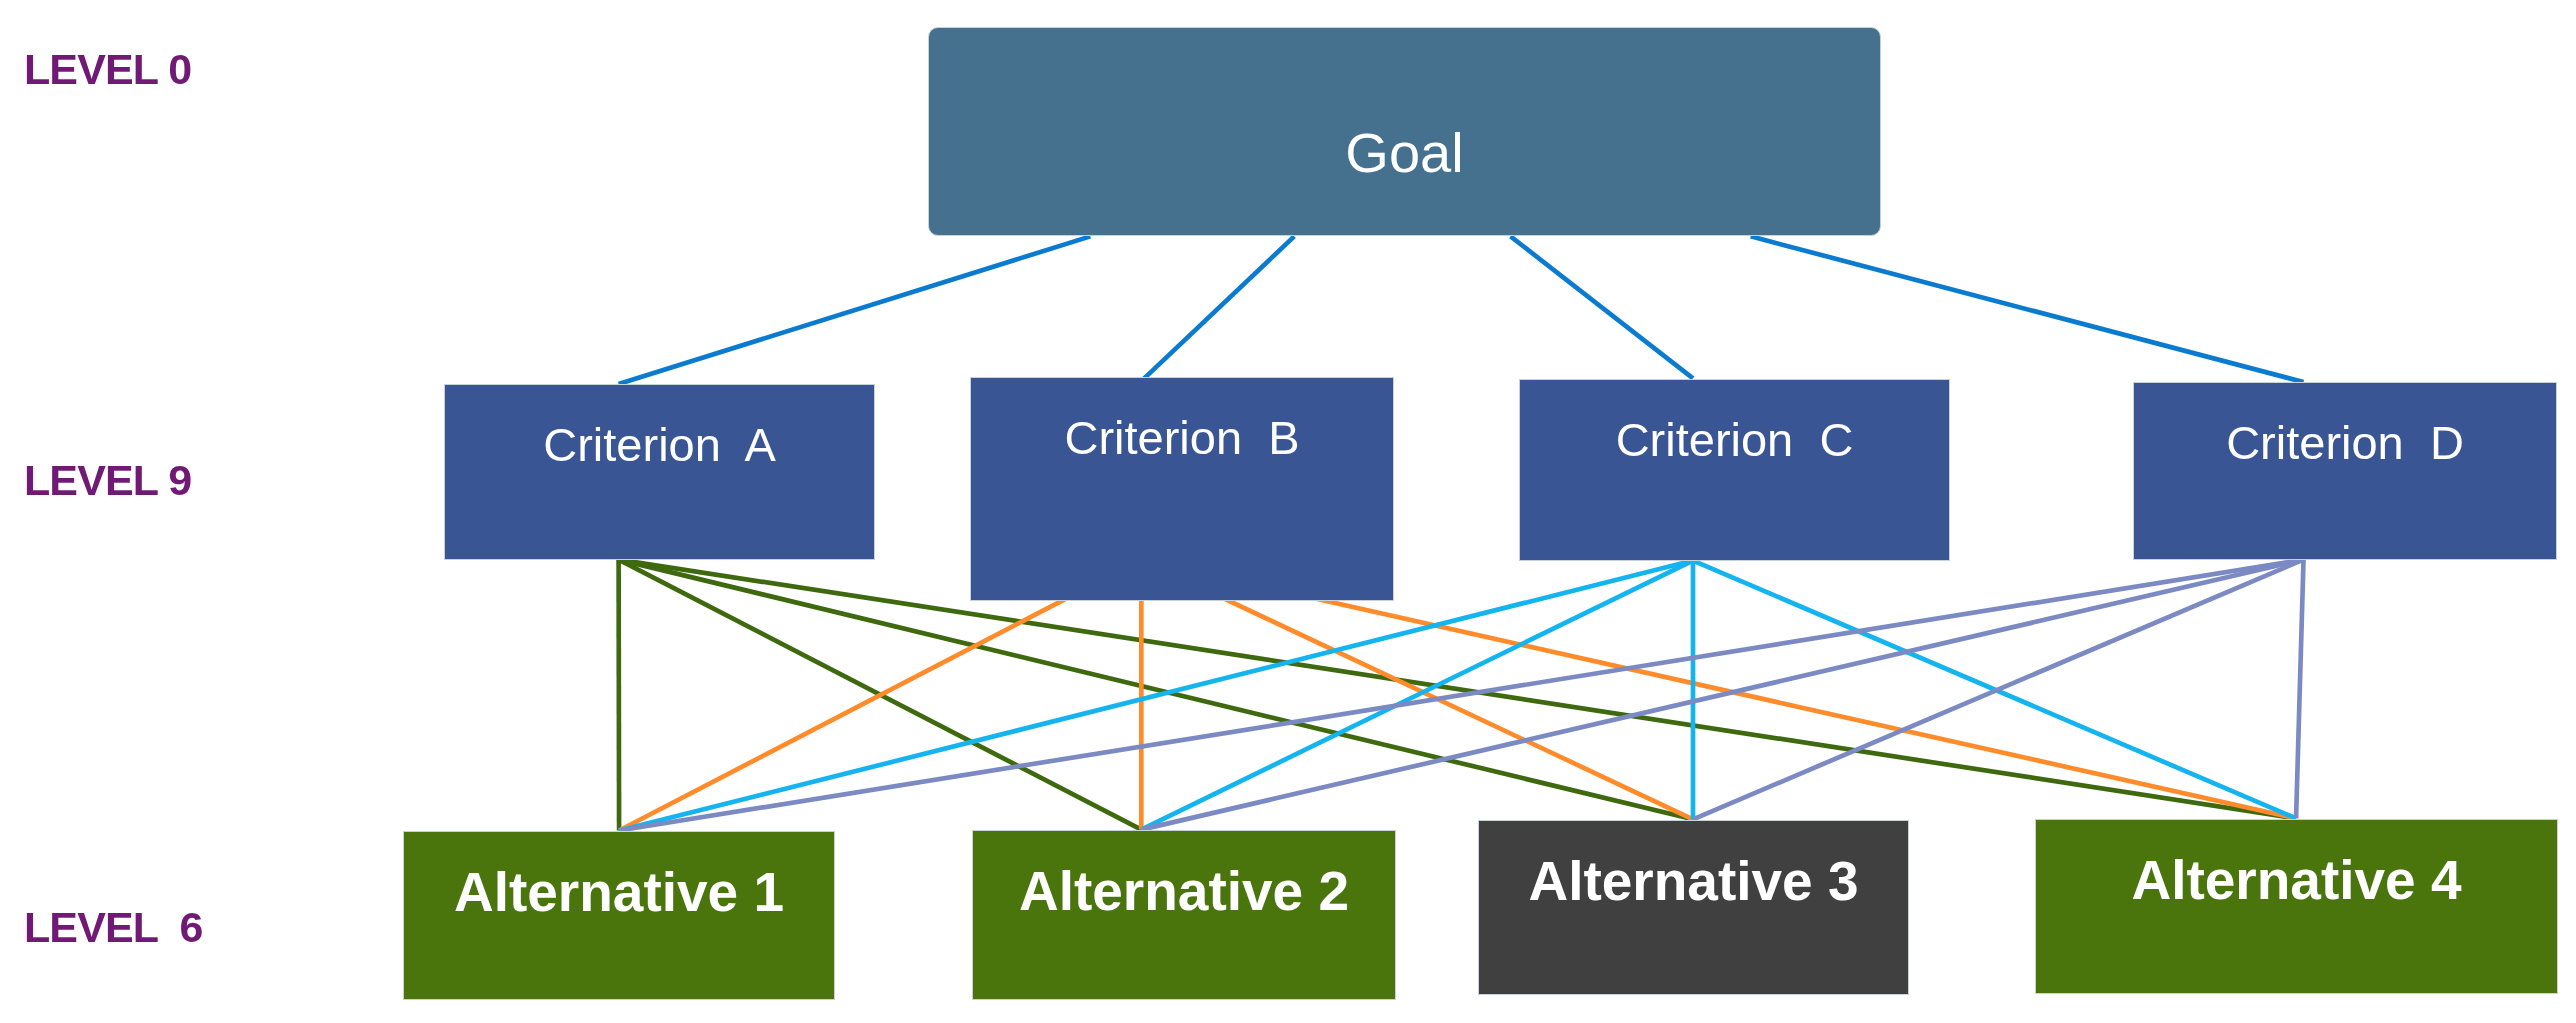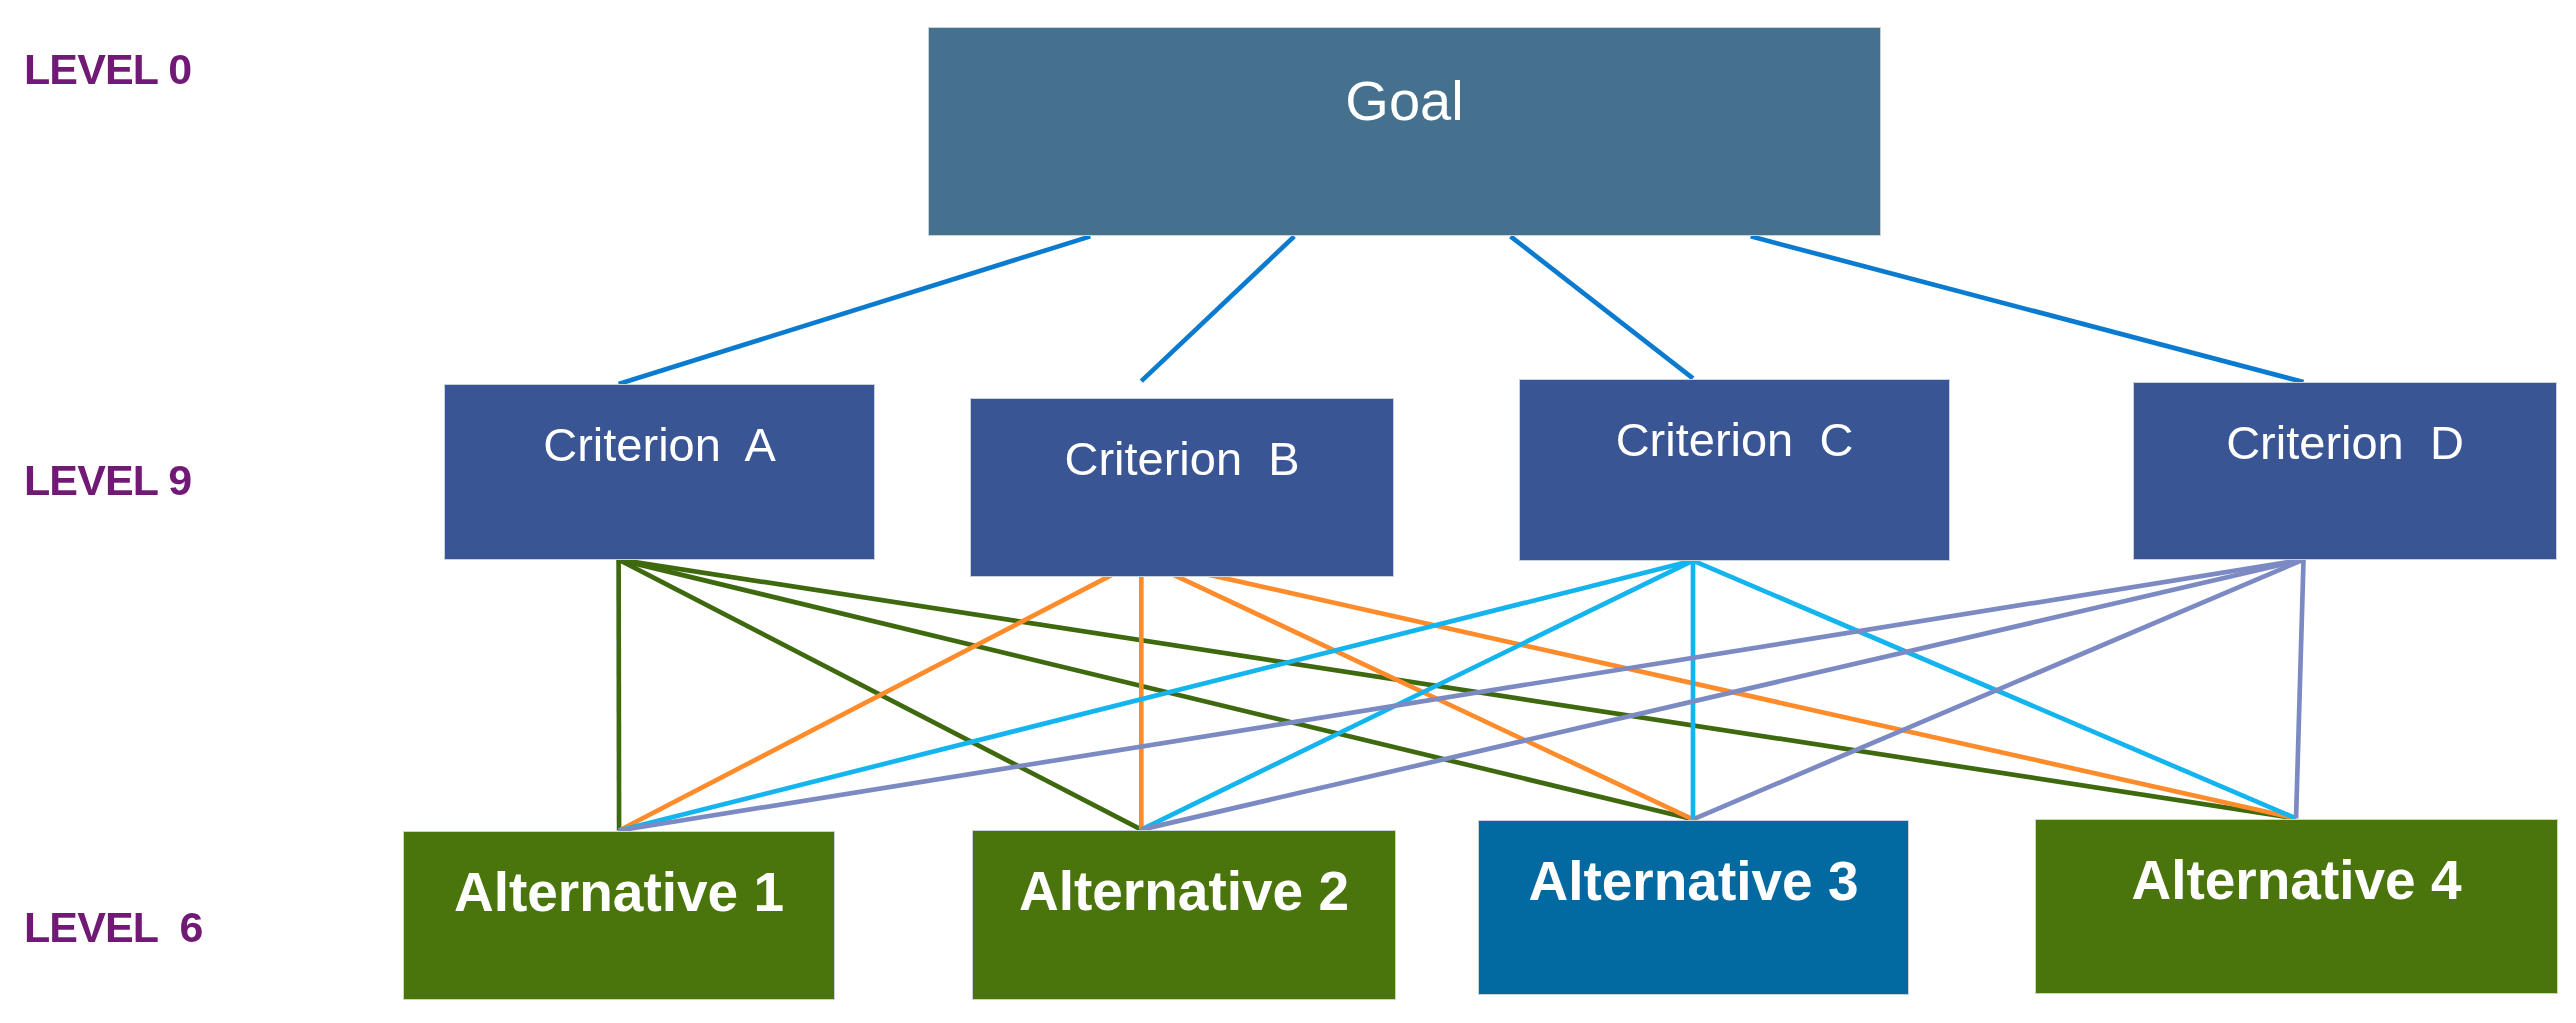--- a/index.html
+++ b/index.html
@@ -23,25 +23,25 @@
     display: flex;
     justify-content: center;
     align-items: flex-start;
     color: #ffffff;
     white-space: pre;
     box-sizing: border-box;
     border: 1.9px solid #C9D2D9;
   }
   .goal {
     left: 928px; top: 27px; width: 953px; height: 209px;
-    font-size: 56px; font-weight: 400; padding-top: 40px;
+    font-size: 56px; font-weight: 400; padding-top: 92px; border-radius: 10px;
   }
   .criterion { font-size: 47px; font-weight: 400; padding-top: 32px; margin-left: 41px; }
   .crit-a { left: 403px;  top: 384px; width: 431px; height: 176px; }
-  .crit-b { left: 929px;  top: 398px; width: 424px; height: 179px; text-align: right; }
+  .crit-b { left: 929px;  top: 377px; width: 424px; height: 224px; text-align: right; }
   .crit-c { left: 1478px; top: 379px; width: 431px; height: 182px; }
   .crit-d { left: 2092px; top: 382px; width: 424px; height: 178px; }
   .alternative { font-size: 55px; font-weight: 700; padding-top: 28px; }
   .alt-1 { left: 403px;  top: 831px; width: 432px; height: 169px; }
   .alt-2 { left: 972px;  top: 830px; width: 424px; height: 170px; }
   .alt-3 { left: 1478px; top: 820px; width: 431px; height: 175px; }
   .alt-4 { left: 2035px; top: 819px; width: 523px; height: 175px; }
   .level-label {
     position: absolute;
     left: 24px;
@@ -90,17 +90,17 @@
 
   <div class="node goal" id="goal" style="background: rgb(69, 113, 143);">Goal</div>
 
   <div class="node criterion crit-a" style="background: rgb(58, 85, 147);">Criterion  A</div>
   <div class="node criterion crit-b" style="background: rgb(58, 85, 147);">Criterion  B</div>
   <div class="node criterion crit-c" style="background: rgb(58, 85, 147);">Criterion  C</div>
   <div class="node criterion crit-d" style="background: rgb(58, 85, 147);">Criterion  D</div>
 
   <div class="node alternative alt-1" style="background: rgb(74, 116, 12);">Alternative 1</div>
   <div class="node alternative alt-2" style="background: rgb(74, 116, 12);">Alternative 2</div>
-  <div class="node alternative alt-3" style="background: #0369a1;">Alternative 3</div>
+  <div class="node alternative alt-3" style="background: #404040;">Alternative 3</div>
   <div class="node alternative alt-4" style="background: rgb(74, 116, 12);">Alternative 4</div>
 
 </div>
 
 
 </body></html>

